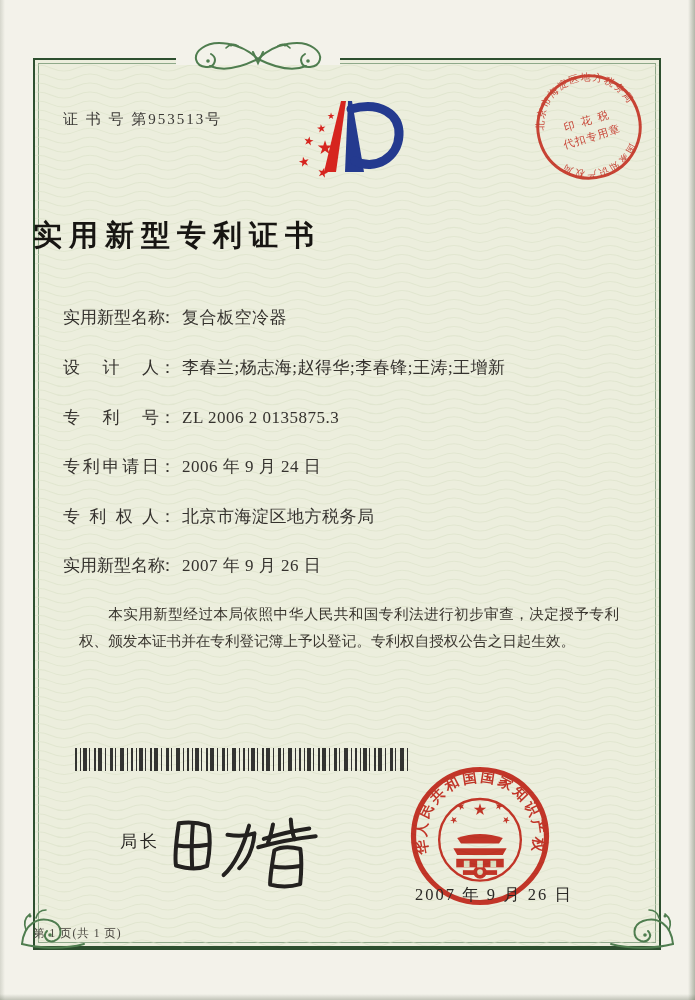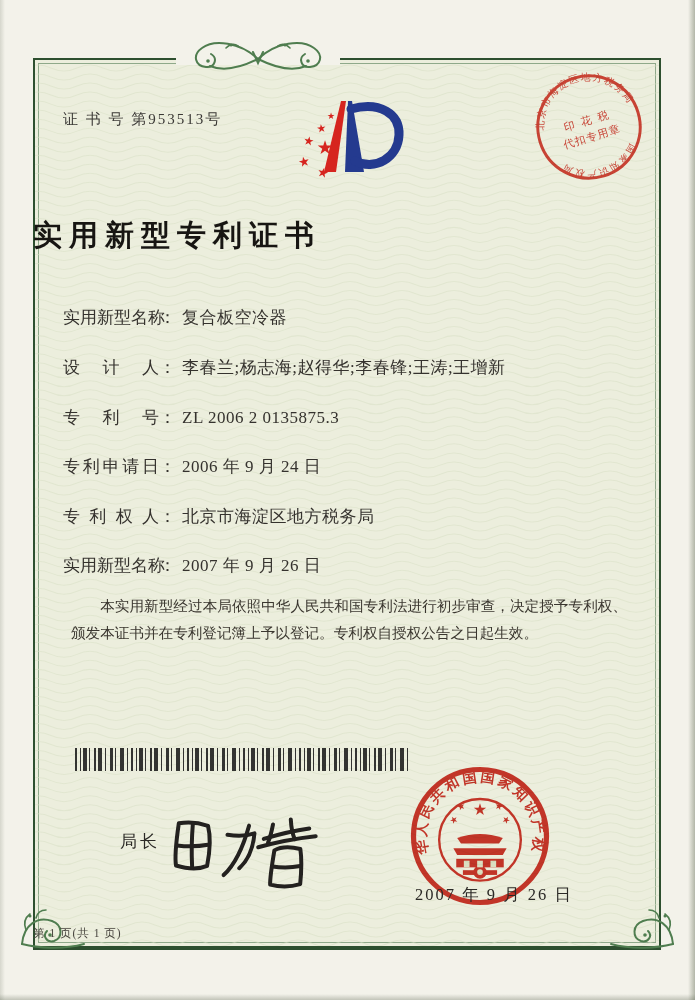--- a/index.html
+++ b/index.html
@@ -29,21 +29,21 @@
   .tax-stamp{position:absolute;left:530px;top:68px;width:118px;height:118px;transform:rotate(-17deg);mix-blend-mode:multiply;opacity:.92;}
   .title{position:absolute;left:33px;top:216px;width:628px;text-align:left;
          font-size:29px;font-weight:bold;letter-spacing:7px;color:#171512;}
   .fields{position:absolute;left:63px;top:0;width:570px;}
   .field-row{position:absolute;left:0;font-size:17px;white-space:nowrap;color:#35322e;}
   .field-label{display:inline-block;width:96px;text-align:justify;text-align-last:justify;}
   .field-colon{display:inline-block;margin-right:6px;}
   .field-value{letter-spacing:.5px;}
   .paras{position:absolute;left:63px;top:585px;width:572px;font-size:14.6px;line-height:26.5px;
          text-align:justify;color:#3a362f;}
-  .paras p{margin:8px;text-indent:2em;}
+  .paras p{margin:16px;text-indent:2em;}
   .barcode{position:absolute;left:75px;top:748px;width:334px;height:23px;
     background:repeating-linear-gradient(90deg,
       #1a1a1a 0 2px,transparent 2px 5px,#1a1a1a 5px 6px,transparent 6px 8px,
       #1a1a1a 8px 12px,transparent 12px 14px,#1a1a1a 14px 15px,transparent 15px 19px,
       #1a1a1a 19px 21px,transparent 21px 23px,#1a1a1a 23px 27px,transparent 27px 30px,
       #1a1a1a 30px 31px,transparent 31px 35px,#1a1a1a 35px 38px,transparent 38px 40px,
       #1a1a1a 40px 41px,transparent 41px 45px,#1a1a1a 45px 49px,transparent 49px 52px,
       #1a1a1a 52px 53px,transparent 53px 56px);
     opacity:.88;}
   .signer{position:absolute;left:120px;top:830px;font-size:17px;letter-spacing:3px;color:#2b2926;}

